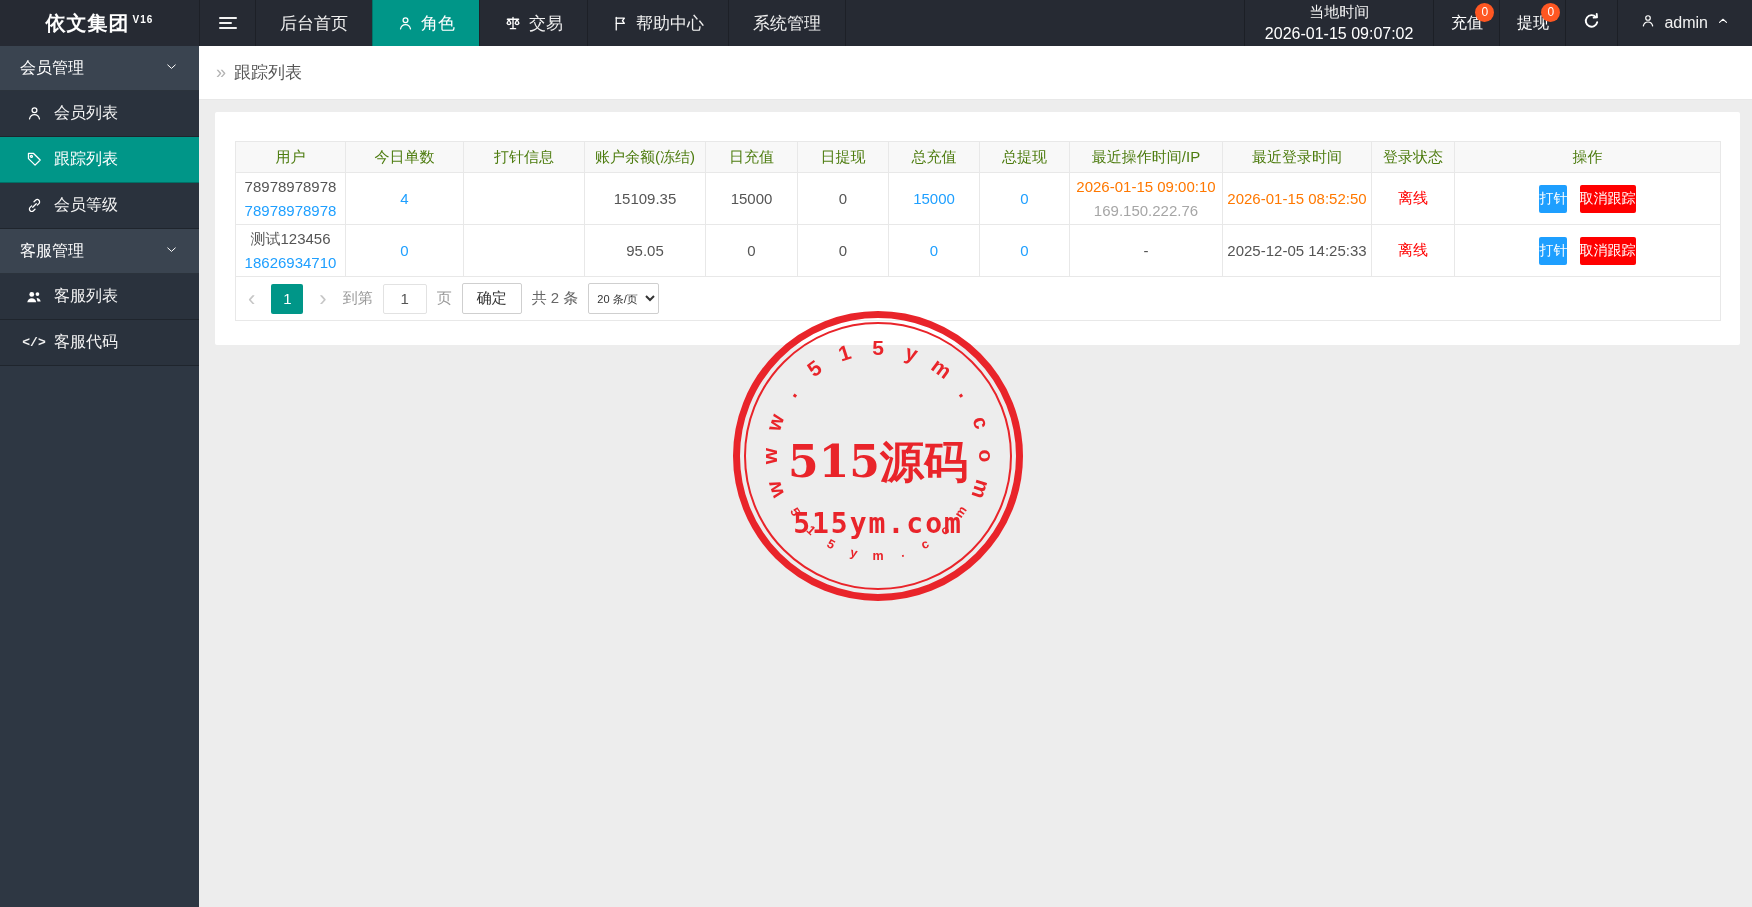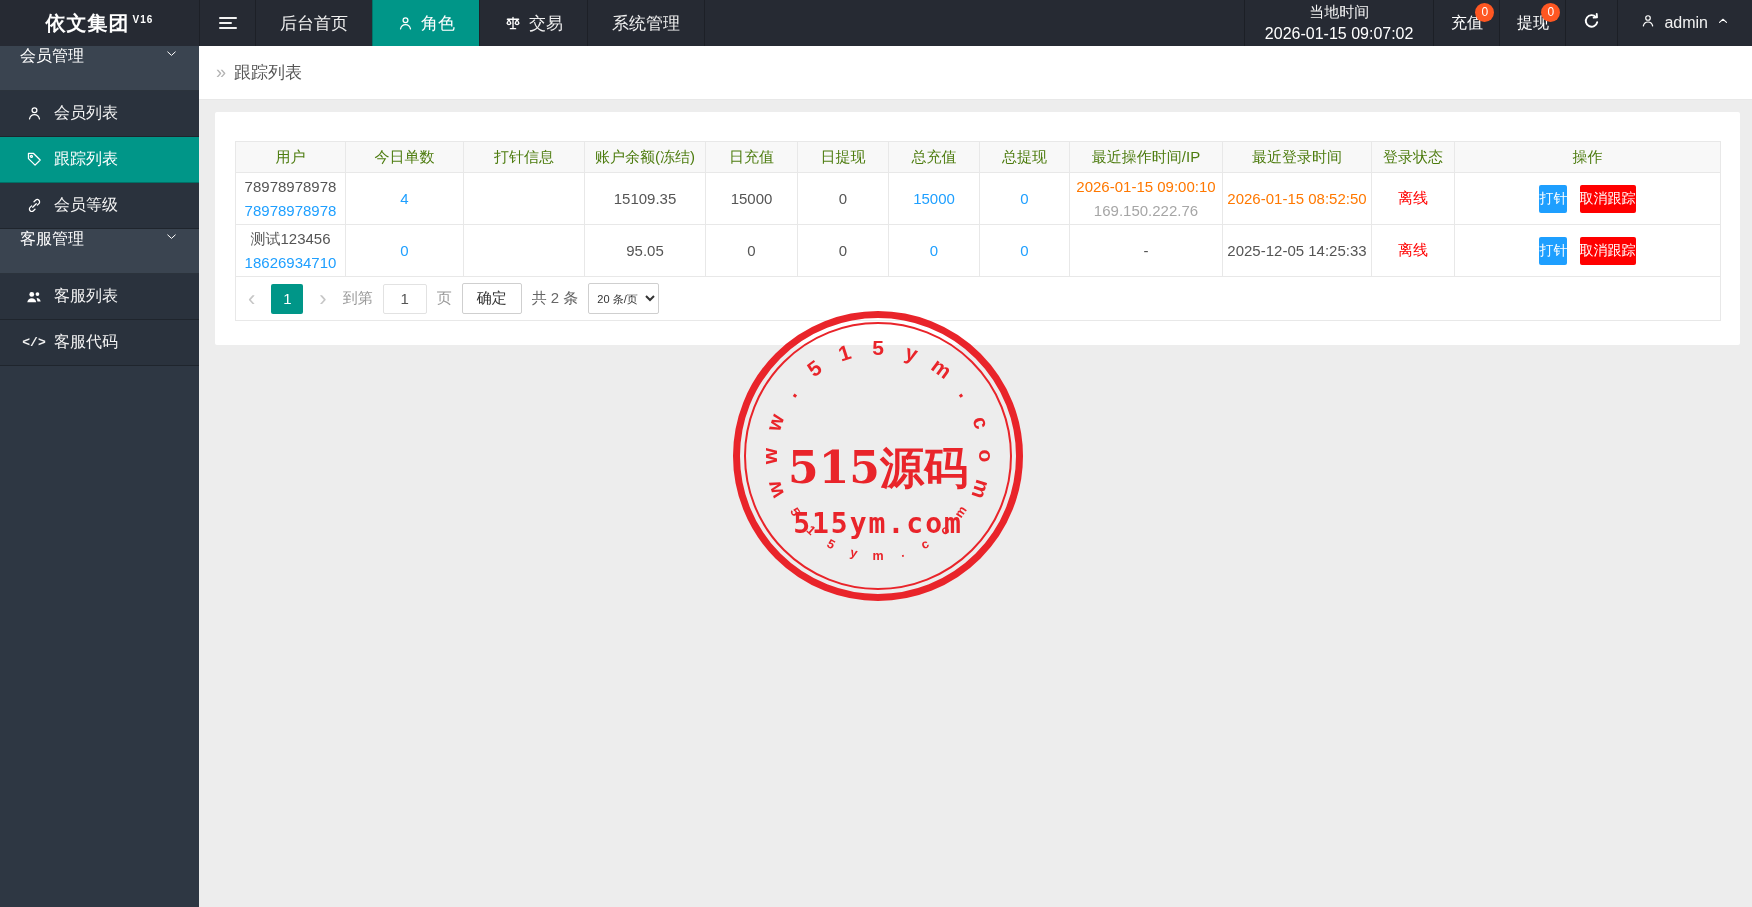--- a/index.html
+++ b/index.html
@@ -34,21 +34,21 @@
   .badge { position:absolute; top:3px; right:5px; min-width:19px; height:19px; border-radius:10px;
            background:#FF5722; color:#fff; font-size:12px; line-height:19px; text-align:center;
            padding:0 4px; }
   .refresh-btn { width:52px; display:flex; align-items:center; justify-content:center;
                  border-left:1px solid rgba(0,0,0,.25); cursor:pointer; }
   .admin-block { display:flex; align-items:center; gap:8px; padding:0 22px;
                  border-left:1px solid rgba(0,0,0,.25); font-size:16px; cursor:pointer; }
 
   
   .sidebar { position:absolute; left:0; top:46px; width:199px; bottom:0; background:#2E3743; z-index:10; }
-  .side-group-title { height:45px; display:flex; align-items:flex-start; padding:0 20px;
+  .side-group-title { height:45px; display:flex; align-items:center; padding:0 20px;
                       background:#3A4450; color:#fff; font-size:16px; cursor:pointer;
                       border-bottom:1px solid rgba(0,0,0,.25); justify-content:space-between; }
   .side-item { height:46px; display:flex; align-items:center; gap:10px; padding:0 0 0 24px;
                background:#2A323D; color:#f3f3f3; font-size:16px; cursor:pointer;
                border-bottom:1px solid rgba(0,0,0,.25); }
   .side-item.active { background:#009688; color:#fff; }
   .side-item .ic { width:20px; display:flex; justify-content:center; }
   .code-glyph { font-family:"Liberation Mono","DejaVu Sans Mono",monospace; font-size:13px; font-weight:bold; }
 
   
@@ -91,21 +91,21 @@
   .pg-size { height:31px; border:1px solid #cfcfcf; border-radius:2px; font-size:11px; color:#333;
              background:#fff; padding:0 4px; font-family:inherit; }
 
   
   .stamp { position:absolute; left:733px; top:311px; width:290px; height:290px;
            border:7px solid #E9242A; border-radius:50%; z-index:50; pointer-events:none; color:#E9242A; }
   .stamp::before { content:''; position:absolute; inset:4px; border:2px solid #E9242A; border-radius:50%; }
   .arc span { position:absolute; left:50%; top:50%; font-weight:bold; }
   .arc-top span { font-size:21px; }
   .arc-bottom span { font-size:12.5px; }
-  .stamp-center1 { position:absolute; left:50%; top:150px; transform:translate(-50%,-50%);
+  .stamp-center1 { position:absolute; left:50%; top:144px; transform:translate(-50%,-50%);
                    font-size:44px; font-weight:bold; white-space:nowrap;
                    font-family:"DejaVu Serif","Liberation Serif",serif; }
   .stamp-center2 { position:absolute; left:50%; top:205px; transform:translate(-50%,-50%);
                    font-size:28px; font-weight:bold; letter-spacing:2px; white-space:nowrap;
                    font-family:"DejaVu Sans Mono","Liberation Mono",monospace; }
 
   svg { stroke:#fff; fill:none; stroke-width:1.8; stroke-linecap:round; stroke-linejoin:round; }
   svg.filled { fill:#fff; stroke:none; }
 </style>
 </head>
@@ -138,20 +138,29 @@
     </div>
     <div class="nav-item">
       <span>
         <svg width="18" height="18" viewBox="0 0 24 24">
             <path d="M12 4.5v15M8.5 19.5h7M4.5 7h15"></path>
             <path d="M6.6 7.3l-2.5 5a2.7 2.7 0 0 0 5 0z"></path>
             <path d="M17.4 7.3l-2.5 5a2.7 2.7 0 0 0 5 0z"></path>
           </svg>
       </span>
       <span>交易</span>
+    </div>
+    <div class="nav-item">
+      <span>
+        <svg width="17" height="17" viewBox="0 0 24 24">
+            <path d="M6 21V3.5"></path>
+            <path d="M6 4.5h11.5l-2.8 3.6 2.8 3.6H6"></path>
+          </svg>
+      </span>
+      <span>帮助中心</span>
     </div>
     <div class="nav-item">
       <span>系统管理</span>
     </div>
   </nav>
   <div class="tb-spacer"></div>
   <div class="tb-right">
     <div class="time-block">
       <span class="time-label">当地时间</span>
       <span class="time-value">2026-01-15 09:07:02</span>

